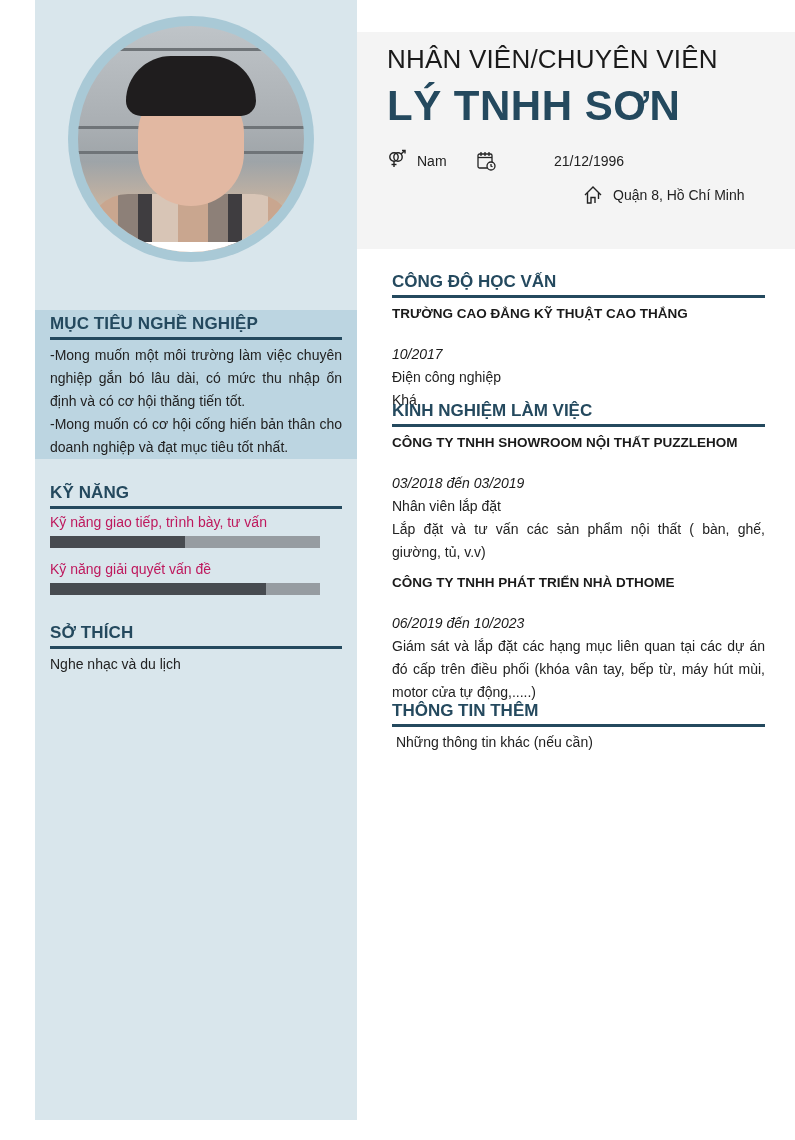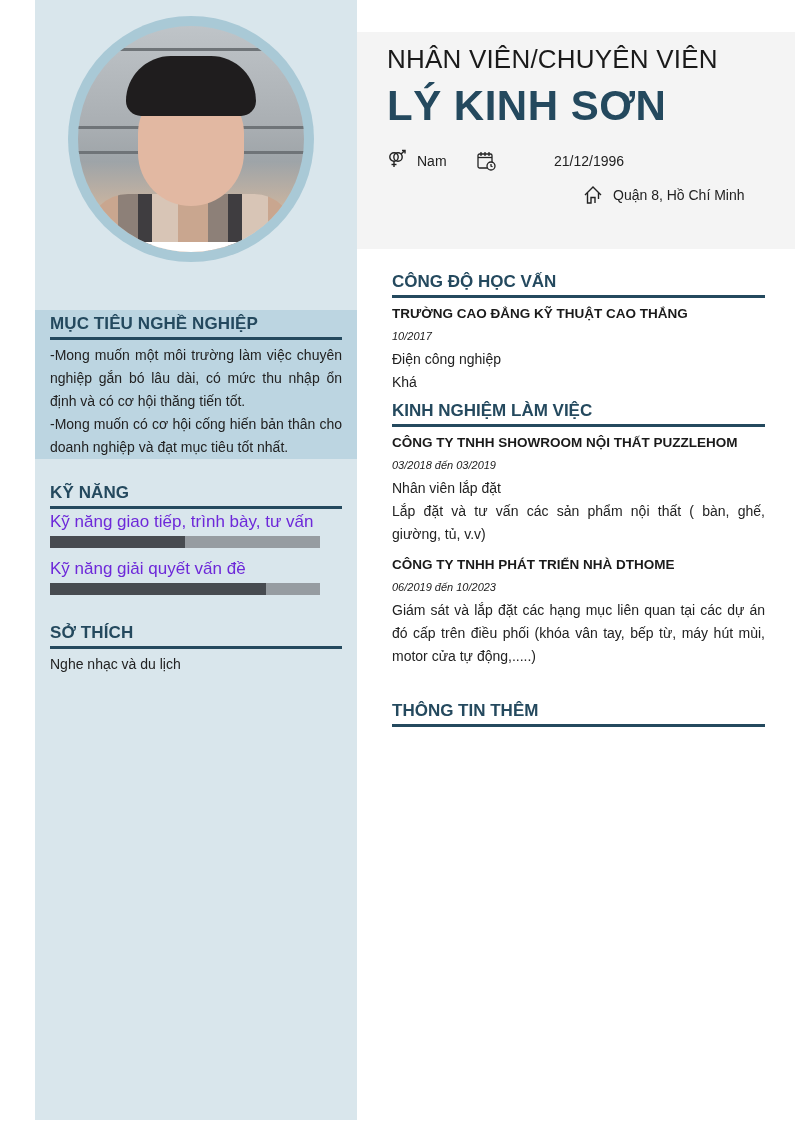--- a/index.html
+++ b/index.html
@@ -39,40 +39,40 @@
     .side-section { position: absolute; left: 0; width: 322px; padding: 0 15px; }
     .side-section.highlight { background: #bcd5e1; }
     .side-title {
       font-size: 17px; font-weight: bold; color: #24495e;
       padding-bottom: 3px; border-bottom: 3px solid #24495e; margin-bottom: 4px;
       letter-spacing: 0.1px;
     }
     .side-text { font-size: 14px; line-height: 23px; color: #222; text-align: justify; }
 
     .skill { margin-top: 4px; }
-    .skill-label { font-size: 17px; line-height: 18px; color: #6d28d9; }
+    .skill-label { font-size: 14px; line-height: 18px; color: #be185d; }
     .skill-bar { width: 270px; height: 12px; background: #969ca1; margin-top: 5px; margin-bottom: 12px; position: relative; }
     .skill-fill { position: absolute; left: 0; top: 0; bottom: 0; background: #474b50; }
 
     .header-box {
       position: absolute; left: 357px; top: 32px; width: 438px; height: 217px;
       background: #f4f4f4;
     }
     .job-title { position: absolute; left: 30px; top: 12px; font-size: 26px; color: #1a1a1a; letter-spacing: 0.2px; }
     .full-name { position: absolute; left: 30px; top: 50px; font-size: 42px; font-weight: bold; color: #24495e; letter-spacing: 0.5px; }
     .info-row { position: absolute; font-size: 14px; color: #222; display: flex; align-items: center; }
     .info-row .icon { width: 20px; height: 20px; margin-right: 10px; display: inline-flex; align-items: center; justify-content: center; }
 
     .main { position: absolute; left: 392px; width: 373px; }
     .main-title {
       font-size: 17px; font-weight: bold; color: #24495e;
       padding-bottom: 3px; border-bottom: 3px solid #24495e; margin-bottom: 4px;
     }
     .entry-org { font-size: 13.5px; font-weight: bold; color: #1a1a1a; line-height: 23px; }
-    .entry-date { font-size: 11px; font-style: italic; color: #1a1a1a; line-height: 23px; }
+    .entry-date { font-size: 14px; font-style: italic; color: #1a1a1a; line-height: 23px; margin-top: 18px; }
     .entry-text { font-size: 14px; color: #222; line-height: 23px; text-align: justify; }
   </style>
 </head>
 <body>
 
 <div class="sidebar">
   <div class="photo-ring">
     <div class="photo">
       <div class="stripe" style="top:22px"></div>
       <div class="stripe" style="top:100px"></div>
@@ -107,21 +107,21 @@
   </div>
 
   <div class="side-section" style="top:623px;">
     <div class="side-title">SỞ THÍCH</div>
     <div class="side-text">Nghe nhạc và du lịch</div>
   </div>
 </div>
 
 <div class="header-box">
   <div class="job-title">NHÂN VIÊN/CHUYÊN VIÊN</div>
-  <div class="full-name">LÝ KINH SƠN</div>
+  <div class="full-name">LÝ TNHH SƠN</div>
 
   <div class="info-row" style="left:30px; top:117px;align-items:flex-end;">
     <span class="icon">
       <svg width="20" height="20" viewBox="0 0 20 20" fill="none" stroke="#222" stroke-width="1.4">
         <circle cx="7" cy="8" r="4.2"></circle>
         <circle cx="11" cy="8" r="4.2"></circle>
         <line x1="7" y1="12.2" x2="7" y2="18"></line>
         <line x1="4.5" y1="15.5" x2="9.5" y2="15.5"></line>
         <line x1="14" y1="5" x2="18" y2="1.5"></line>
         <polyline points="15,1.5 18,1.5 18,4.5"></polyline>
@@ -175,13 +175,14 @@
   </div>
   <div style="margin-top:7px;">
     <div class="entry-org">CÔNG TY TNHH PHÁT TRIỂN NHÀ DTHOME</div>
     <div class="entry-date">06/2019 đến 10/2023</div>
     <div class="entry-text">Giám sát và lắp đặt các hạng mục liên quan tại các dự án đó cấp trên điều phối (khóa vân tay, bếp từ, máy hút mùi, motor cửa tự động,.....)</div>
   </div>
 </div>
 
 <div class="main" style="top:701px;">
   <div class="main-title">THÔNG TIN THÊM</div>
+  <div class="entry-text" style="white-space:pre;"> Những thông tin khác (nếu cần)</div>
 </div>
 
 </body></html>

